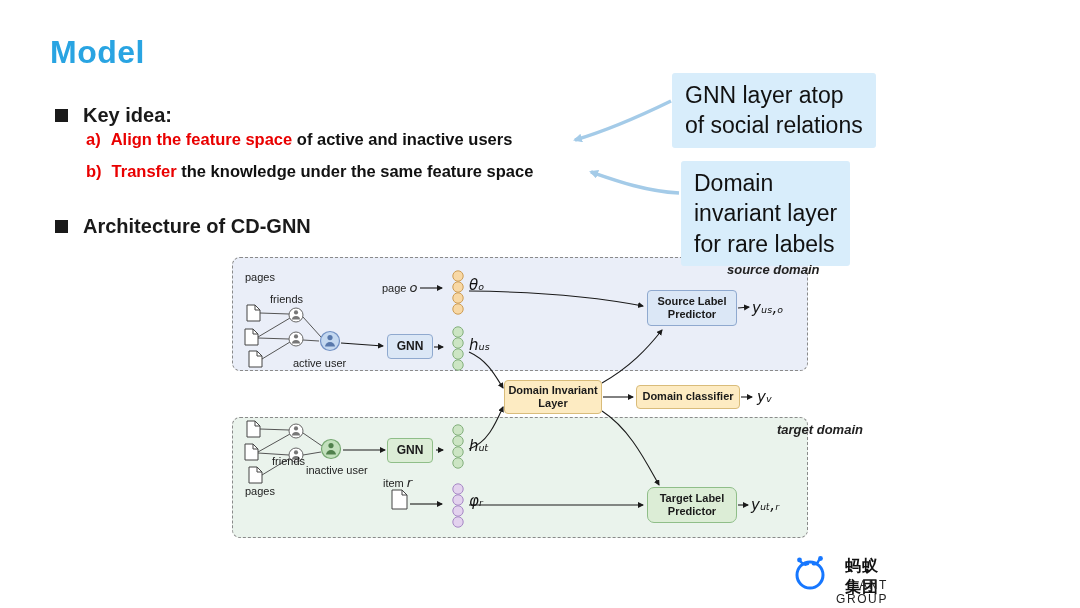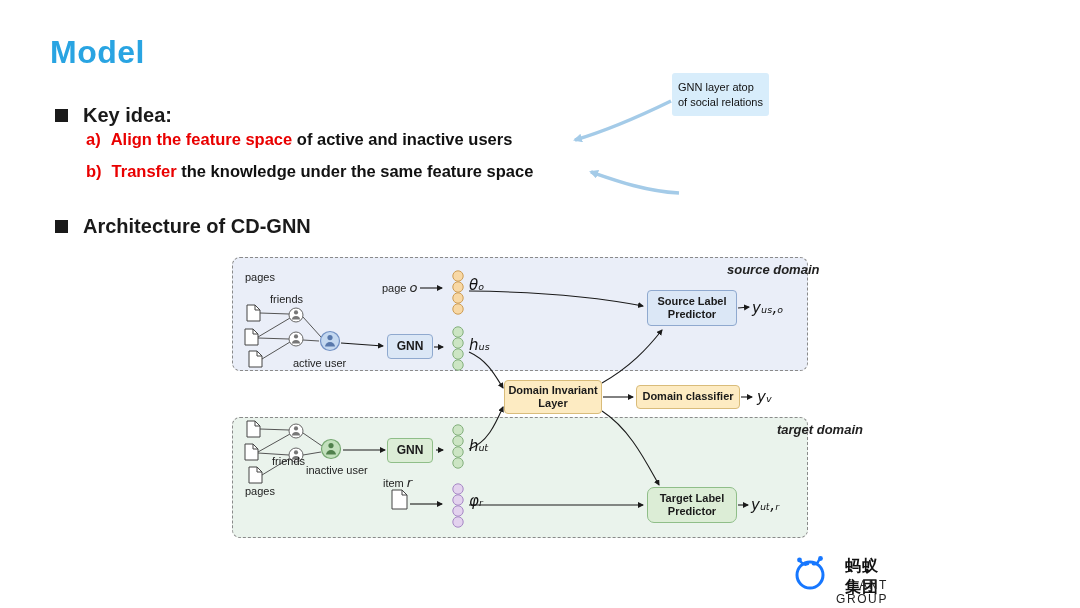--- a/index.html
+++ b/index.html
@@ -7,21 +7,21 @@
   .slide { position:relative; width:888px; height:608px; background:#ffffff; overflow:hidden;
            font-family:"Liberation Sans","DejaVu Sans",sans-serif; color:#111; }
   .abs { position:absolute; }
   .overlay { position:absolute; left:0; top:0; pointer-events:none; }
   .title { left:50px; top:34px; font-size:32px; font-weight:700; color:#29A4E2; letter-spacing:0.5px; }
   .sec { display:flex; align-items:center; gap:15px; font-size:20px; font-weight:700; color:#1a1a1a; }
   .bullet { width:13px; height:13px; background:#1a1a1a; flex:none; }
   .kitem { font-size:16.5px; font-weight:700; white-space:nowrap; }
   .kitem .lab { color:#E90000; margin-right:10px; }
   .red { color:#E90000; }
-  .callout { background:#D8EDFB; border-radius:3px; padding:7px 6px; font-size:11px; line-height:1.32; color:#111; }
+  .callout { background:#D8EDFB; border-radius:3px; padding:7px 13px; font-size:23px; line-height:1.32; color:#111; }
   .domainbox { border:1.6px dashed #8a8a8a; border-radius:8px; }
   .src-bg { background:#EAEEF8; }
   .tgt-bg { background:#EAF3EC; }
   .domlabel { font-size:13px; font-weight:600; color:#222;font-style:italic; }
   .nodebox { display:flex; flex-direction:column; align-items:center; justify-content:center;
              font-size:11px; font-weight:700; border-radius:4px; text-align:center; line-height:1.2; color:#1a1a1a; }
   .blue   { background:#DBE7F6; border:1px solid #8FA9CF; }
   .yellow { background:#FDEBC2; border:1px solid #D9BC7A; }
   .green  { background:#DCEDD6; border:1px solid #8FBE88; }
   .dlabel { font-size:11px; color:#222; white-space:nowrap; }
@@ -182,20 +182,25 @@
 
   <div class="abs kitem" style="left:86px;top:162px;">
     <span class="lab">b)</span><span class="red">Transfer</span><span> the knowledge under the same feature space</span>
   </div>
 
   <div class="abs callout" style="left:672px;top:73px;">
     <div>GNN layer atop</div>
     <div>of social relations</div>
   </div>
 
+  <div class="abs callout" style="left:681px;top:161px;">
+    <div>Domain</div>
+    <div>invariant layer</div>
+    <div>for rare labels</div>
+  </div>
 
   <div class="abs sec" style="left:55px;top:215px;">
     <span class="bullet"></span>
     <span>Architecture of CD-GNN</span>
   </div>
 
   <div class="abs domlabel" style="left:727px;top:262px;">source domain</div>
   <div class="abs domlabel" style="left:729px;top:422px;padding-left:48px;">target domain</div>
 
   <div class="abs dlabel" style="left:245px;top:271px;">pages</div>

